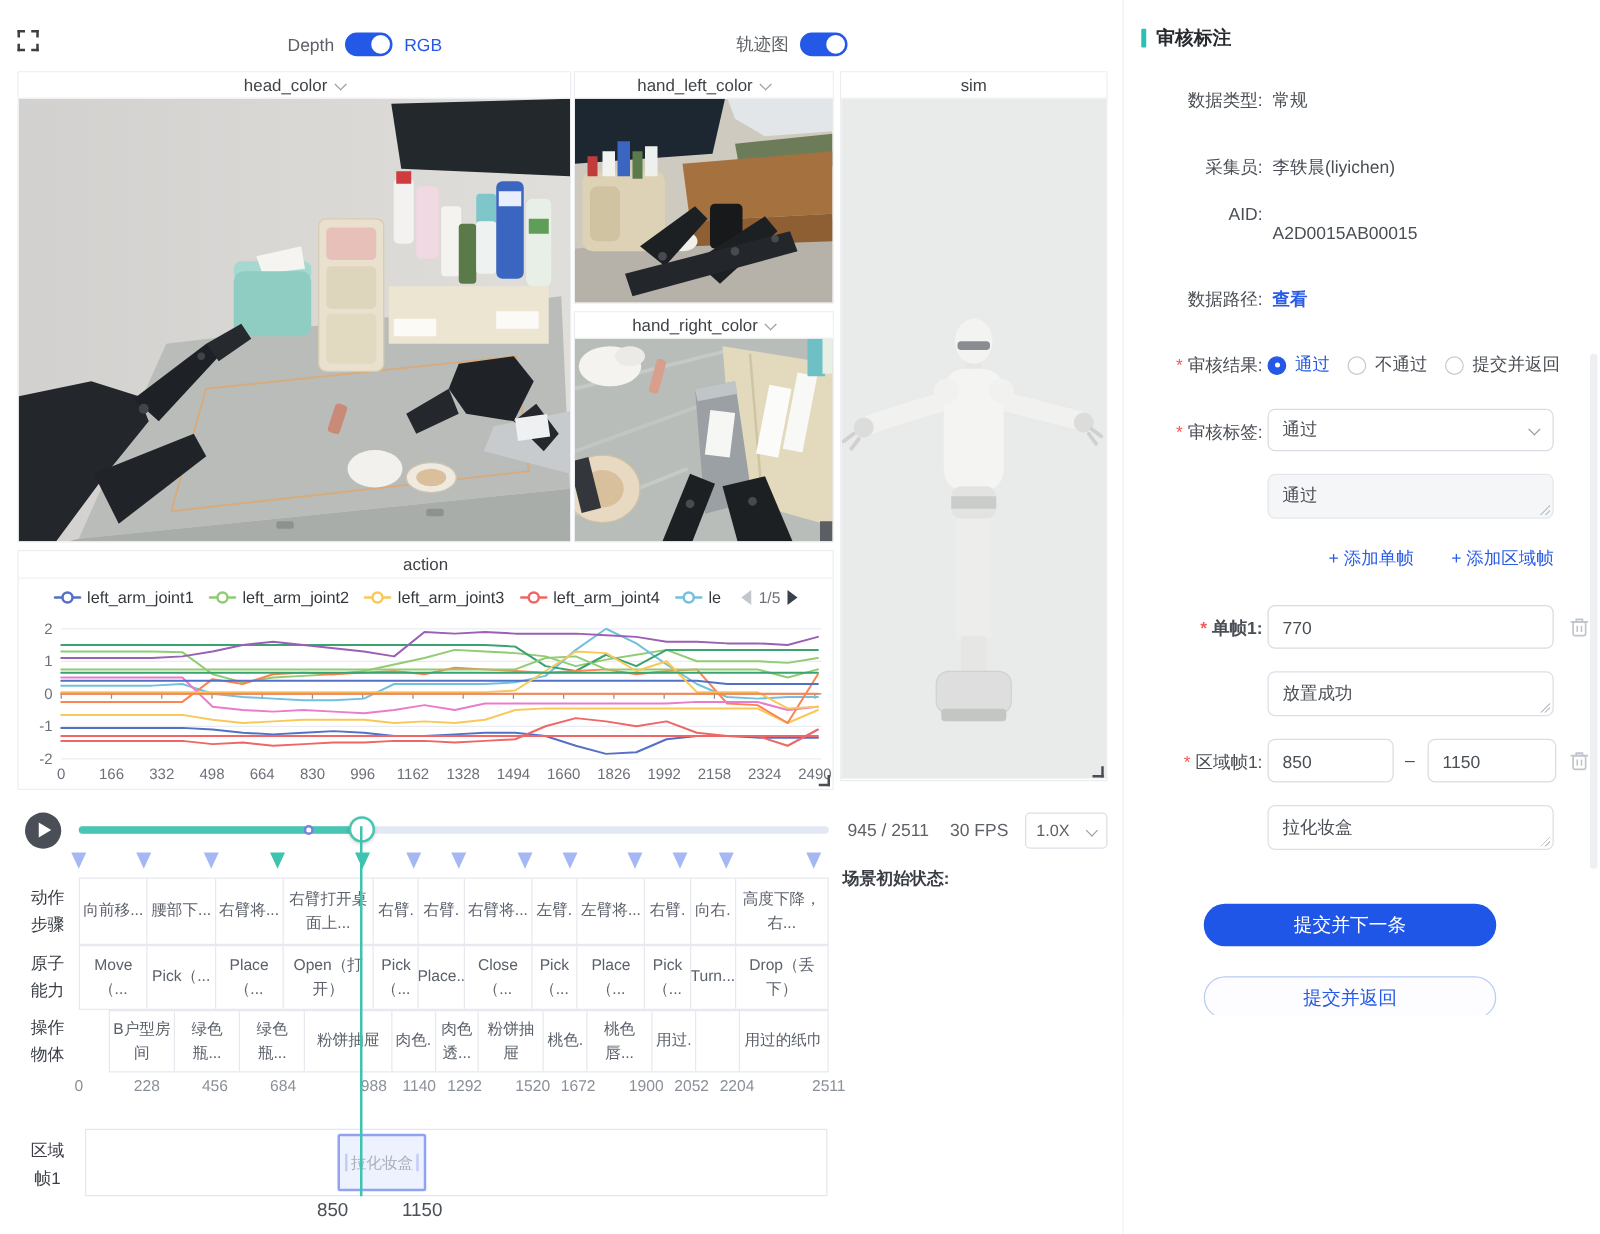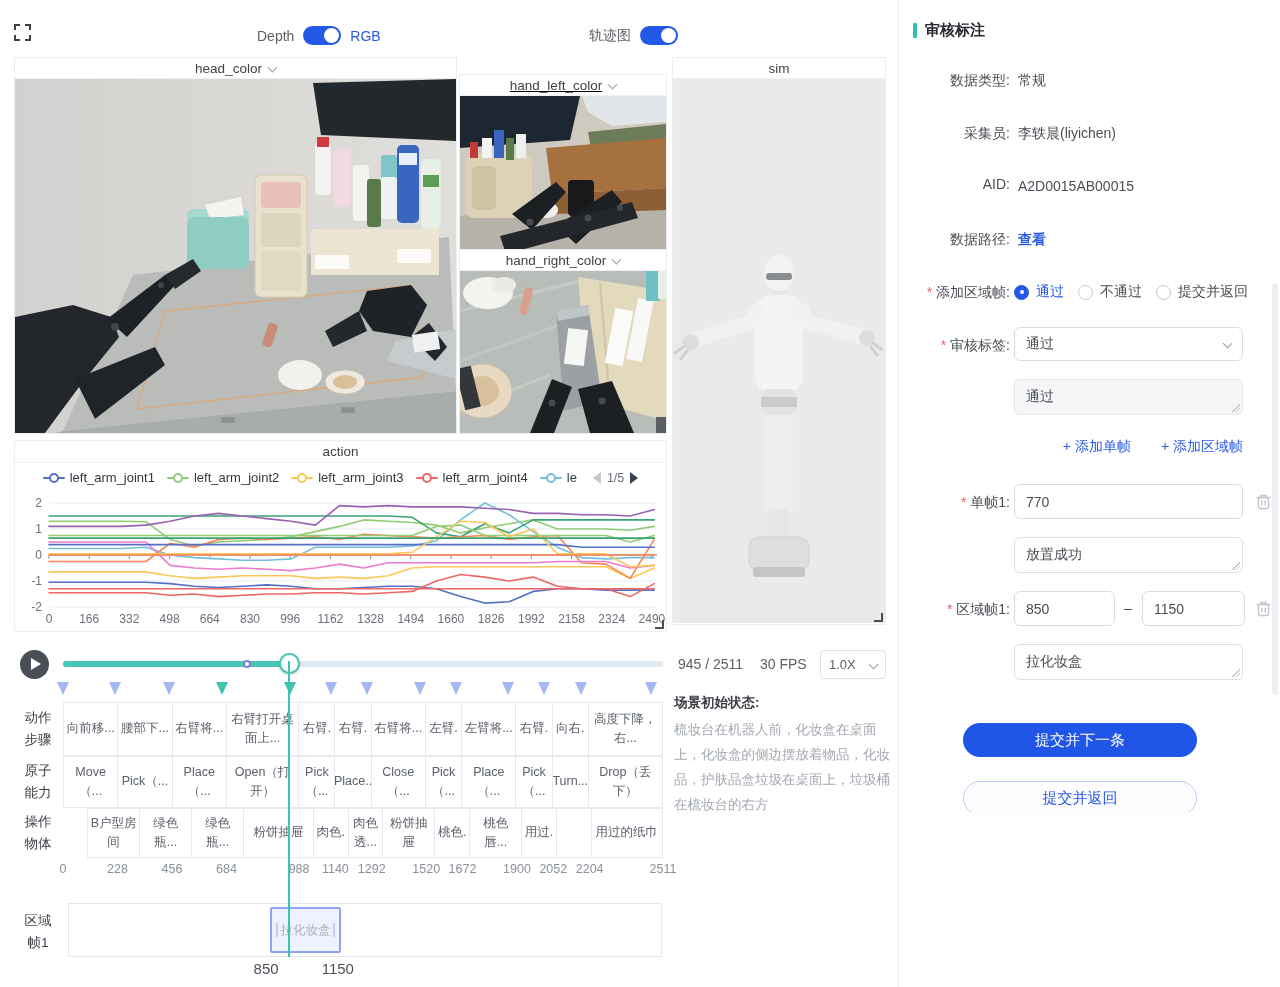--- a/index.html
+++ b/index.html
@@ -9,36 +9,36 @@
 
   
   .topbar { position:absolute; left:0; top:0; width:898px; height:56px; }
   .fs-icon { position:absolute; left:14px; top:24px; width:17px; height:17px; cursor:pointer; }
   .fs-icon i { position:absolute; width:6px; height:6px; border:2px solid #3c4043; }
   .fs-icon i:nth-child(1){left:0;top:0;border-right:none;border-bottom:none;}
   .fs-icon i:nth-child(2){right:0;top:0;border-left:none;border-bottom:none;}
   .fs-icon i:nth-child(3){left:0;bottom:0;border-right:none;border-top:none;}
   .fs-icon i:nth-child(4){right:0;bottom:0;border-left:none;border-top:none;}
   .toggle-group { position:absolute; top:26px; display:flex; align-items:center; gap:9px; font-size:14px; color:#5d6166; }
-  .tg-depth { left:257px; }
+  .tg-depth { left:230px; }
   .tg-traj { left:589px; }
   .switch { width:38px; height:19px; border-radius:10px; background:#2458e6; position:relative; cursor:pointer; }
   .switch .knob { position:absolute; right:2px; top:2px; width:15px; height:15px; border-radius:50%; background:#fff; }
   .rgb-label { color:#2458e6; }
 
   
   .cam { position:absolute; border:1px solid #ebedf0; background:#fff; }
   .cam .cam-title { height:21px; display:flex; align-items:center; justify-content:center; gap:6px;
      font-size:13.5px; color:#3f4246; border-bottom:1px solid #f0f1f3; background:#fff; }
   .chev { width:8px; height:8px; position:relative; display:inline-block; }
   .chev:before { content:""; position:absolute; left:1px; top:0px; width:6px; height:6px;
      border-right:1.5px solid #9aa0a8; border-bottom:1.5px solid #9aa0a8; transform:rotate(45deg); }
   .cam svg { display:block; }
   .cam-head { left:14px; top:57px; width:443px; height:377px; }
-  .cam-hl { left:459px; top:74px; width:208px; height:186px;text-decoration:underline; }
+  .cam-hl { left:459px; top:57px; width:208px; height:186px; }
   .cam-hr { left:459px; top:249px; width:208px; height:185px; }
   .cam-sim { left:672px; top:57px; width:214px; height:568px; }
   .resize-corner { position:absolute; right:2px; bottom:2px; width:9px; height:9px;
      border-right:2px solid #4a4e54; border-bottom:2px solid #4a4e54; }
 
   
   .action-panel { position:absolute; left:14px; top:440px; width:653px; height:192px; border:1px solid #eceef2; background:#fff; }
   .action-title { height:22px; text-align:center; font-size:13.5px; color:#3f4246; line-height:22px; border-bottom:1px solid #f0f1f3; }
   .legend { height:26px; display:flex; align-items:center; justify-content:center; gap:12px; padding-top:3px; }
   .lg-item { display:flex; align-items:center; gap:5px; font-size:13px; color:#33373c; cursor:pointer; }
@@ -503,21 +503,20 @@
       <span style="left: 426.202px;">1520</span>
       <span style="left: 462.522px;">1672</span>
       <span style="left: 517.002px;">1900</span>
       <span style="left: 553.323px;">2052</span>
       <span style="left: 589.643px;">2204</span>
       <span style="left: 663px;">2511</span>
     </div>
 
   <div class="scene">
     <div class="scene-title">场景初始状态:</div>
-    <div class="scene-text">梳妆台在机器人前，化妆盒在桌面上，化妆盒的侧边摆放着物品，化妆品，护肤品盒垃圾在桌面上，垃圾桶在梳妆台的右方</div>
   </div>
 
   <div class="row-label" id="regionLabel" style="top:910px;">区域<br>帧1</div>
   <div class="region-box">
     <div class="region-block" id="regionBlock" style="left: 201.075px; width: 70.9677px;">
       <span class="region-grip" style="left:4px;"></span>
       <span>拉化妆盒</span>
       <span class="region-grip" style="right:4px;"></span>
     </div>
   </div>
@@ -535,27 +534,27 @@
     <span class="rv-bar"></span>
     <span class="rv-title-text">审核标注</span>
   </div>
 
   <div class="fld-label" style="left:900px;top:72px;">数据类型:</div>
   <div class="fld-value" style="left:1018px;top:72px;">常规</div>
 
   <div class="fld-label" style="left:900px;top:125px;">采集员:</div>
   <div class="fld-value" style="left:1018px;top:125px;">李轶晨(liyichen)</div>
 
-  <div class="fld-label" style="left:900px;top:176px;">AID:</div>
+  <div class="fld-label" style="left:900px;top:163px;">AID:</div>
   <div class="fld-value" style="left:1018px;top:178px;">A2D0015AB00015</div>
 
   <div class="fld-label" style="left:900px;top:231px;">数据路径:</div>
   <div class="fld-value link" style="left:1018px;top:231px;font-weight:bold;">查看</div>
 
-  <div class="fld-label req" style="left:900px;top:284px;">添加区域帧:</div>
+  <div class="fld-label req" style="left:900px;top:284px;">审核结果:</div>
   <div class="radio-row" id="radioRow">
       <span class="radio sel">
         <span class="rdot"></span>
         <span>通过</span>
       </span>
       <span class="radio">
         <span class="rdot"></span>
         <span>不通过</span>
       </span>
       <span class="radio">
@@ -571,21 +570,21 @@
   </div>
   <div class="note gray" style="top:379px;">
     <span>通过</span><span class="rz"></span>
   </div>
 
   <div class="add-links">
     <span class="link">+ 添加单帧</span>
     <span class="link">+ 添加区域帧</span>
   </div>
 
-  <div class="fld-label req" style="left:900px;top:494px;">单帧1:</div>
+  <div class="fld-label req" style="left:900px;top:494px;font-weight:bold;">单帧1:</div>
   <div class="input" style="left:1014px;top:484px;width:229px;">
     <span>770</span>
   </div>
   <div class="trash" style="left:1256px;top:493px;">
     <svg width="15" height="17" viewBox="0 0 15 17">
         <g fill="none" stroke="#c0c4cc" stroke-width="1.3">
       <rect x="2.5" y="4.5" width="10" height="11" rx="1.5"></rect>
           <line x1="0.5" y1="4.5" x2="14.5" y2="4.5"></line>
       <path d="M5,4.5 V2.5 h5 v2"></path>
           <line x1="5.8" y1="7.5" x2="5.8" y2="12.5"></line>

